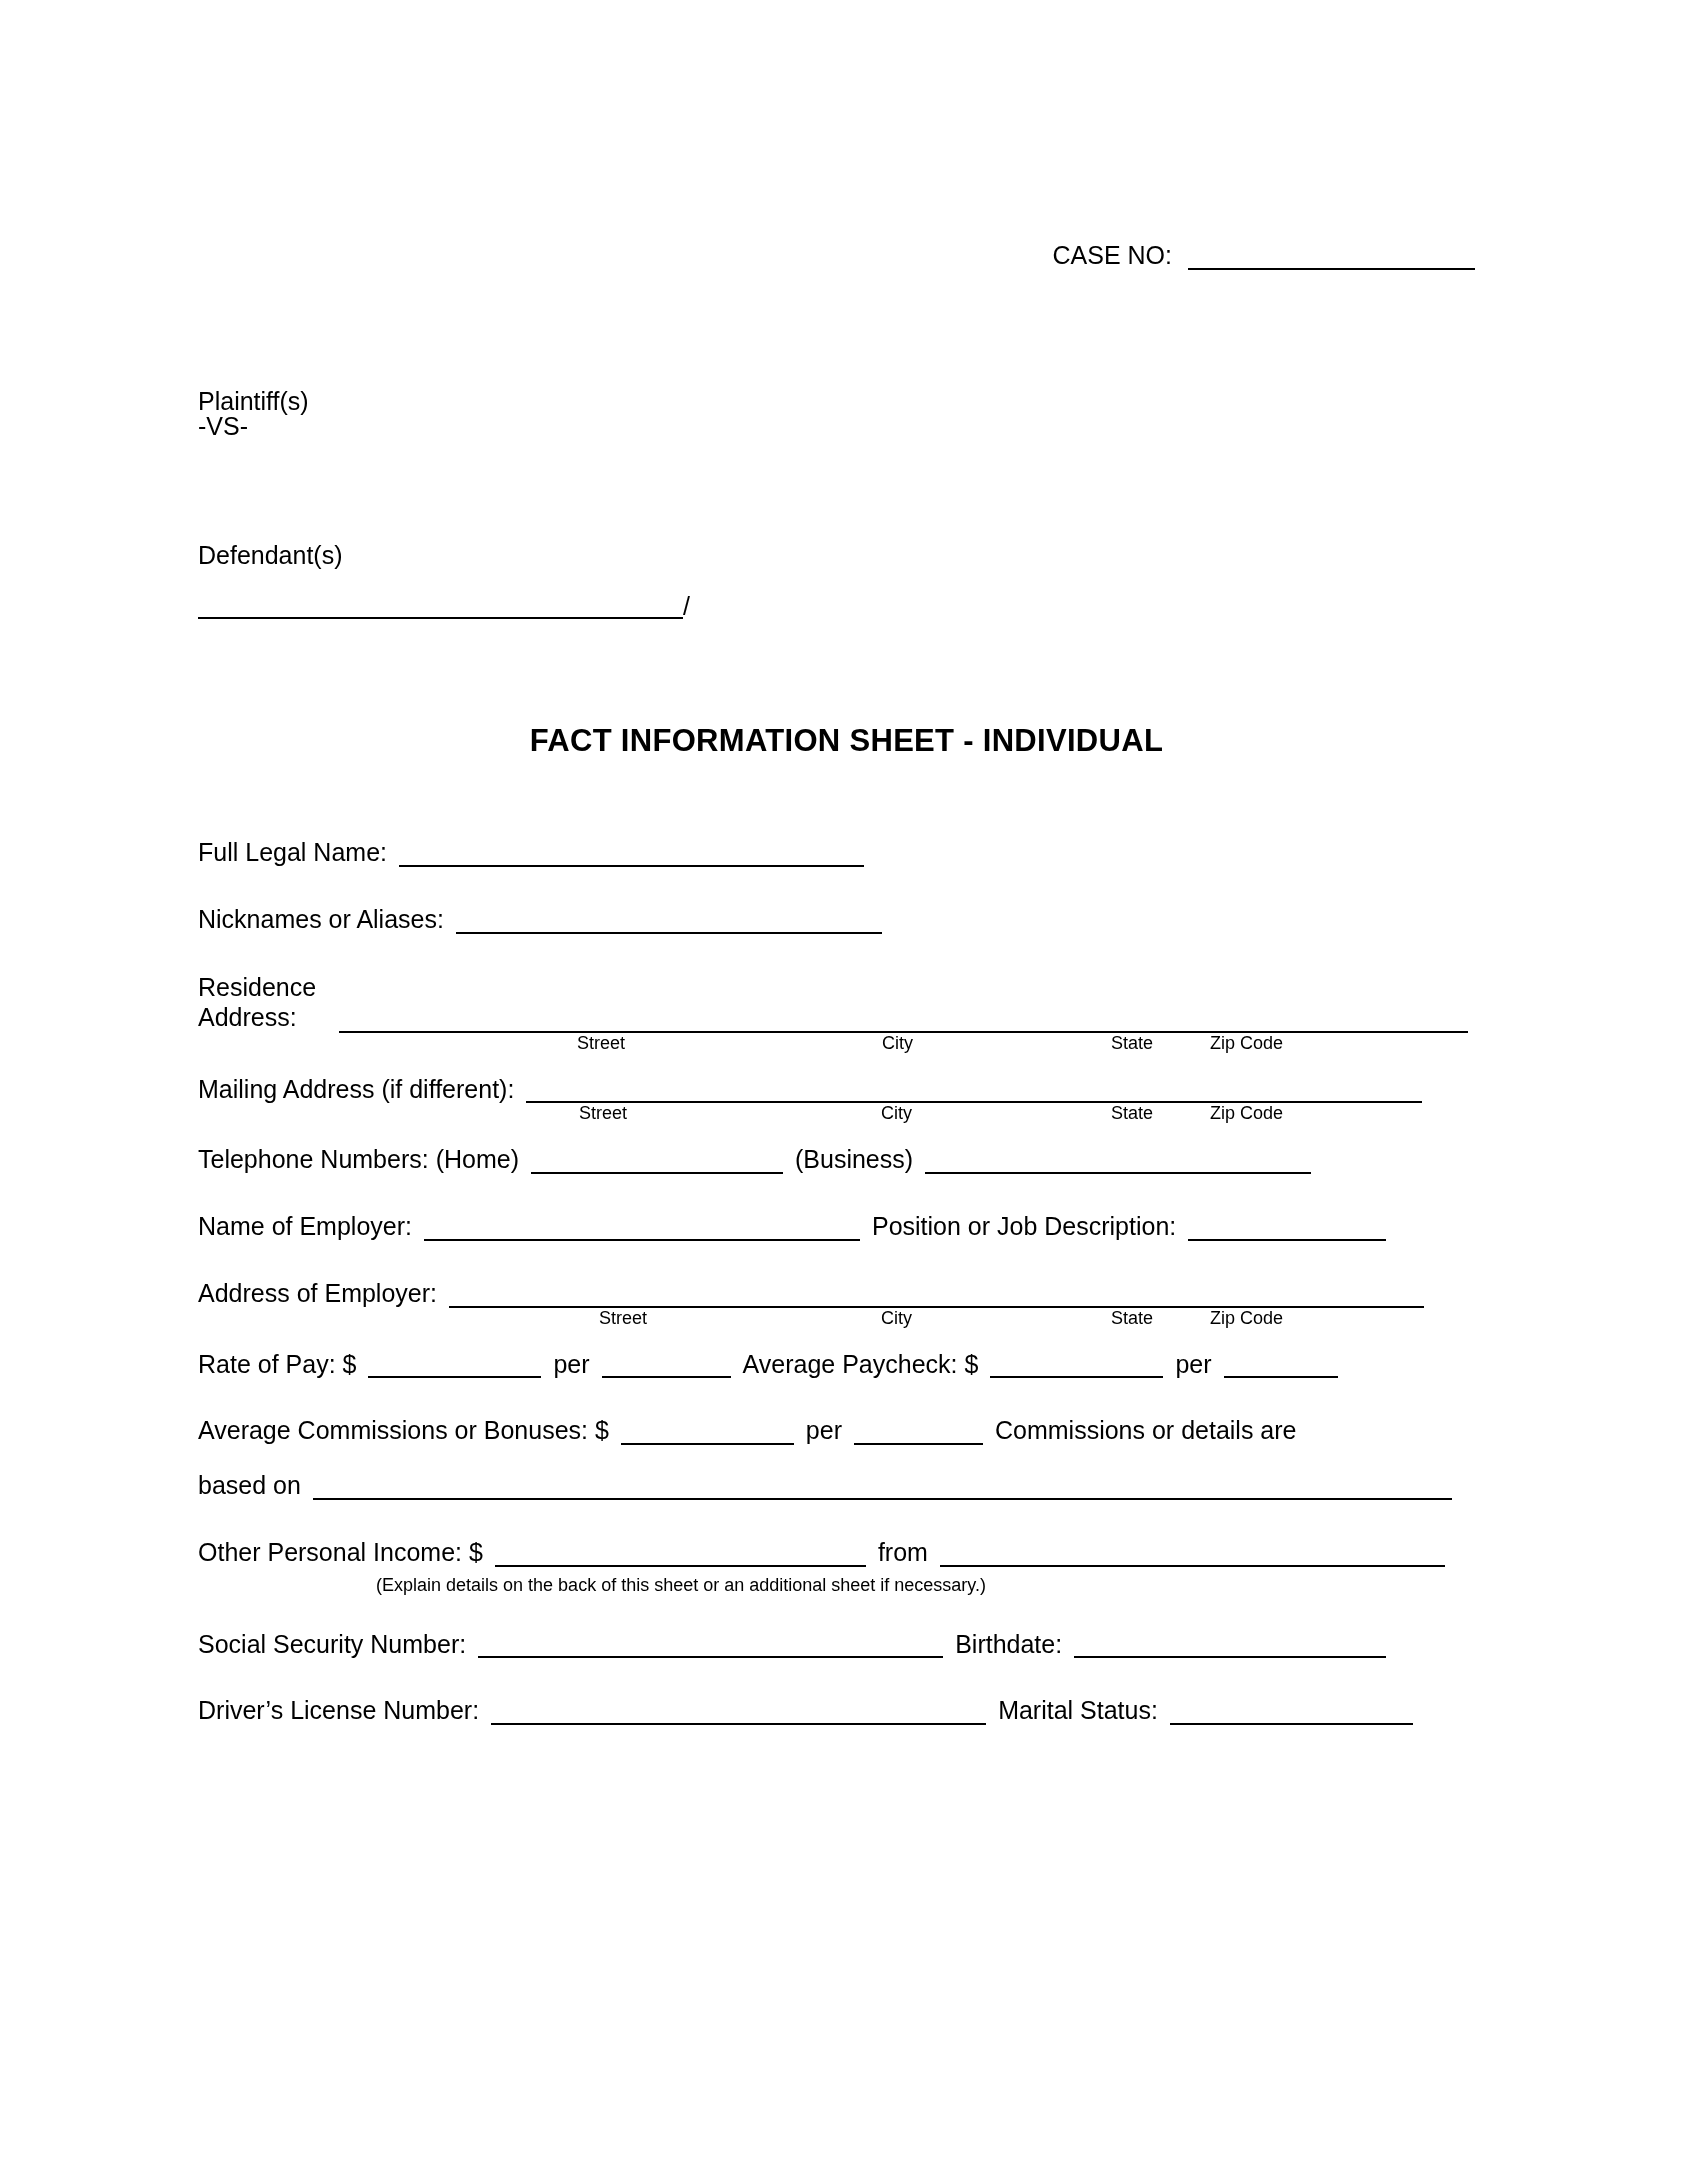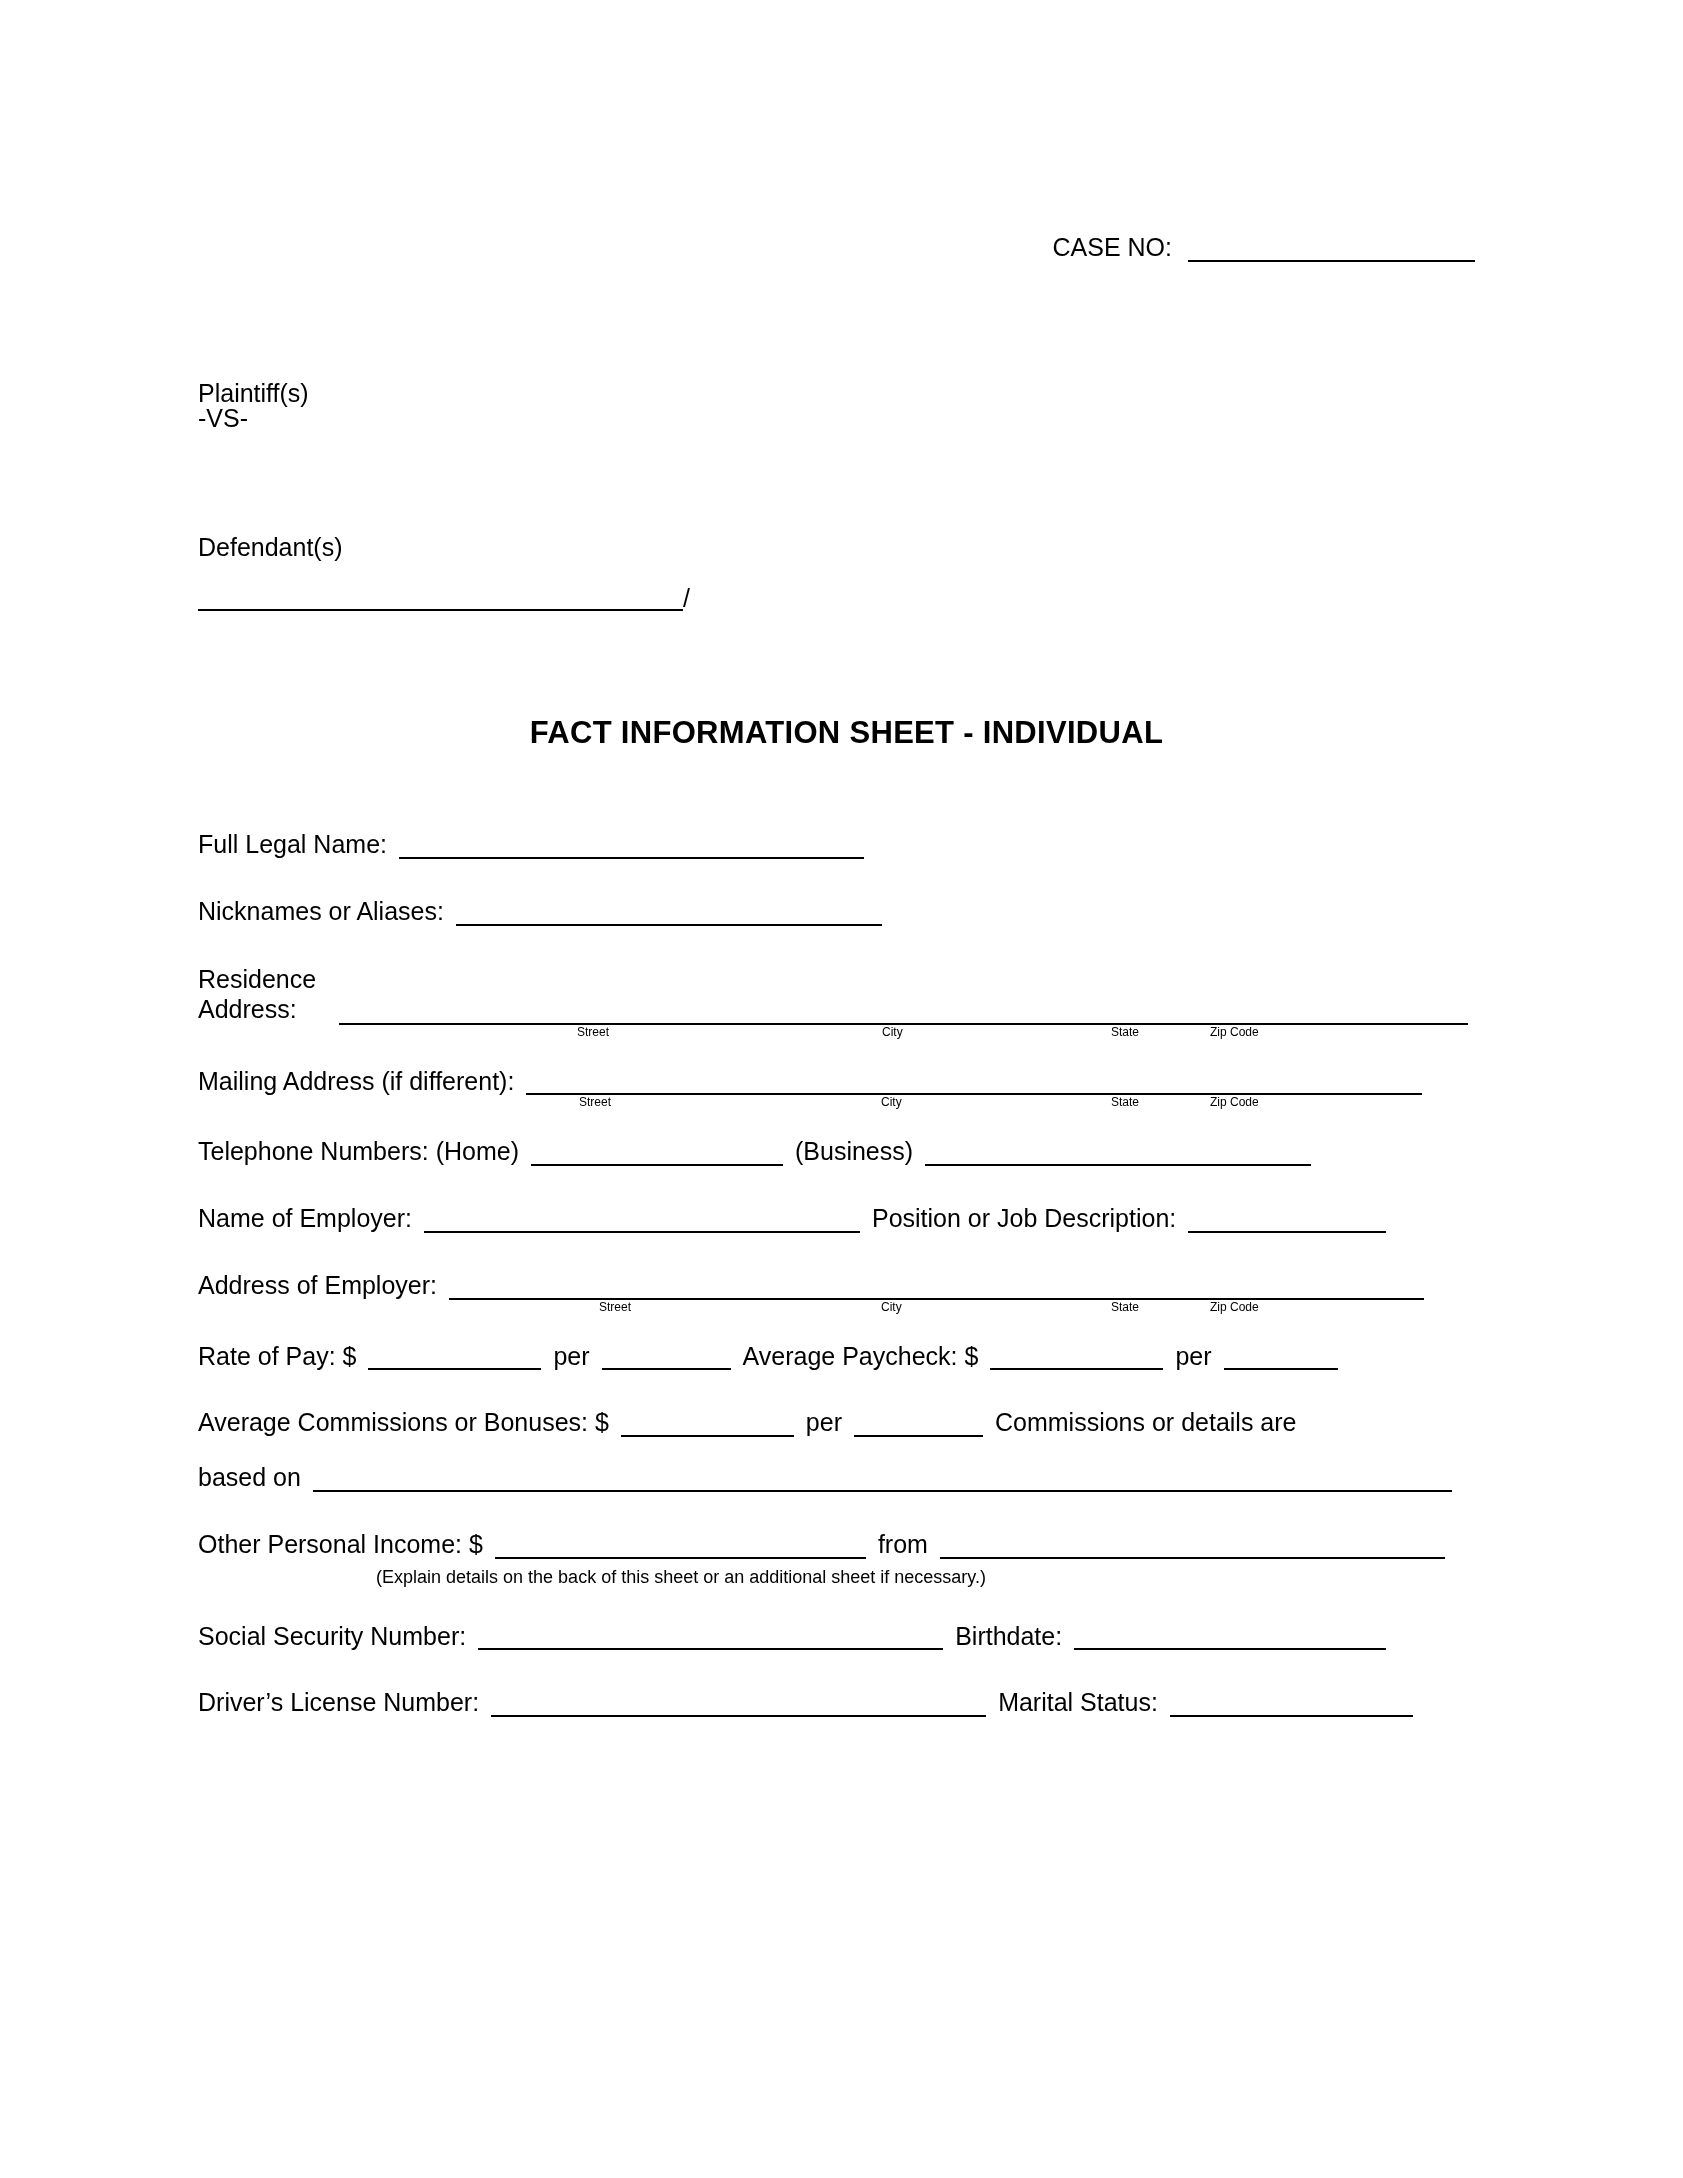--- a/index.html
+++ b/index.html
@@ -39,21 +39,21 @@
   .court-header div { white-space: nowrap; }
 
   .case-no-row {
     margin-top: 50px;
     display: flex;
     justify-content: flex-end;
     align-items: flex-end;
     font-size: 25px;
     padding-right: 10px;
   }
-  .case-no-label { margin-right: 16px; }
+  .case-no-label { margin-right: 16px; margin-top: 8px; }
   .rule { border-bottom: 2px solid #000; display: inline-block; }
   .case-no-line { width: 287px; height: 1px; }
 
   .parties {
     margin-top: 119px;
     font-size: 25px;
     line-height: 1;
   }
   .party-plaintiff { margin-top: 0; }
   .party-vs { }
@@ -90,21 +90,21 @@
   }
   .field-row .lbl { line-height: 1.15; }
   .gap-sm { width: 12px; display: inline-block; }
 
   .line { border-bottom: 2px solid #000; height: 1px; flex: none; }
 
   
   .addr-block { margin-bottom: 18px; }
   .addr-labels {
     display: flex;
-    font-size: 12px;
+    font-size: 18px;
     position: relative;
     height: 24px;
   }
   .addr-labels span { position: absolute; }
 
   .two-line-label {
     display: inline-block;
     line-height: 1.22;
     white-space: normal;
     width: 129px;

